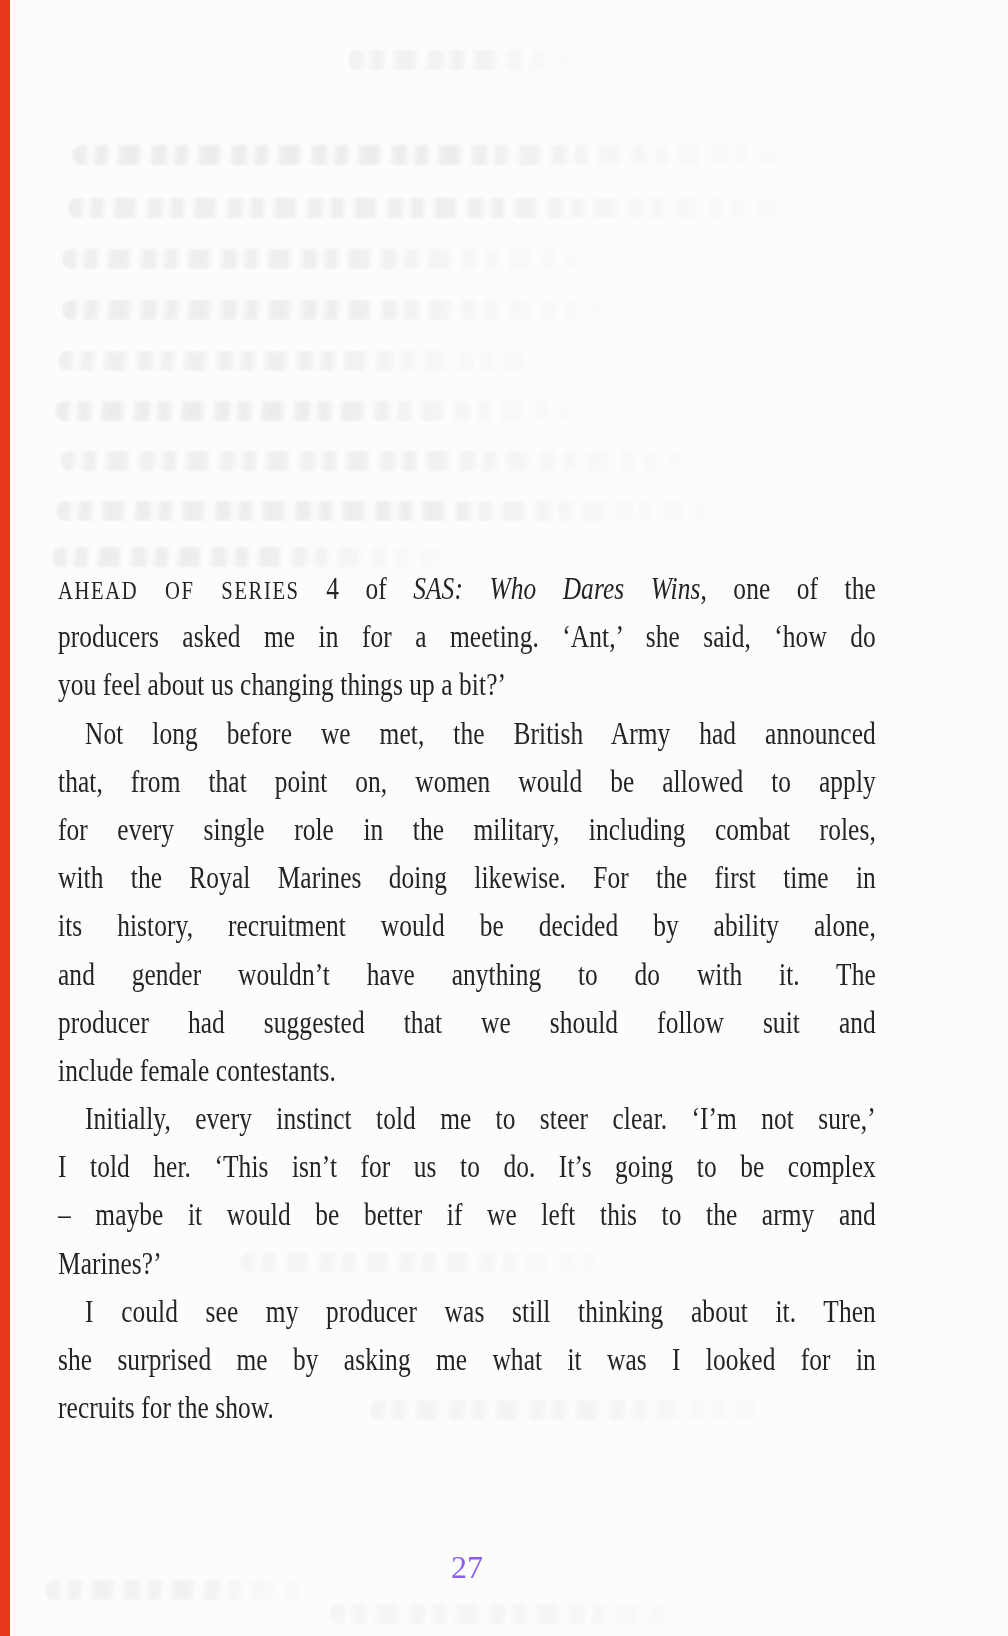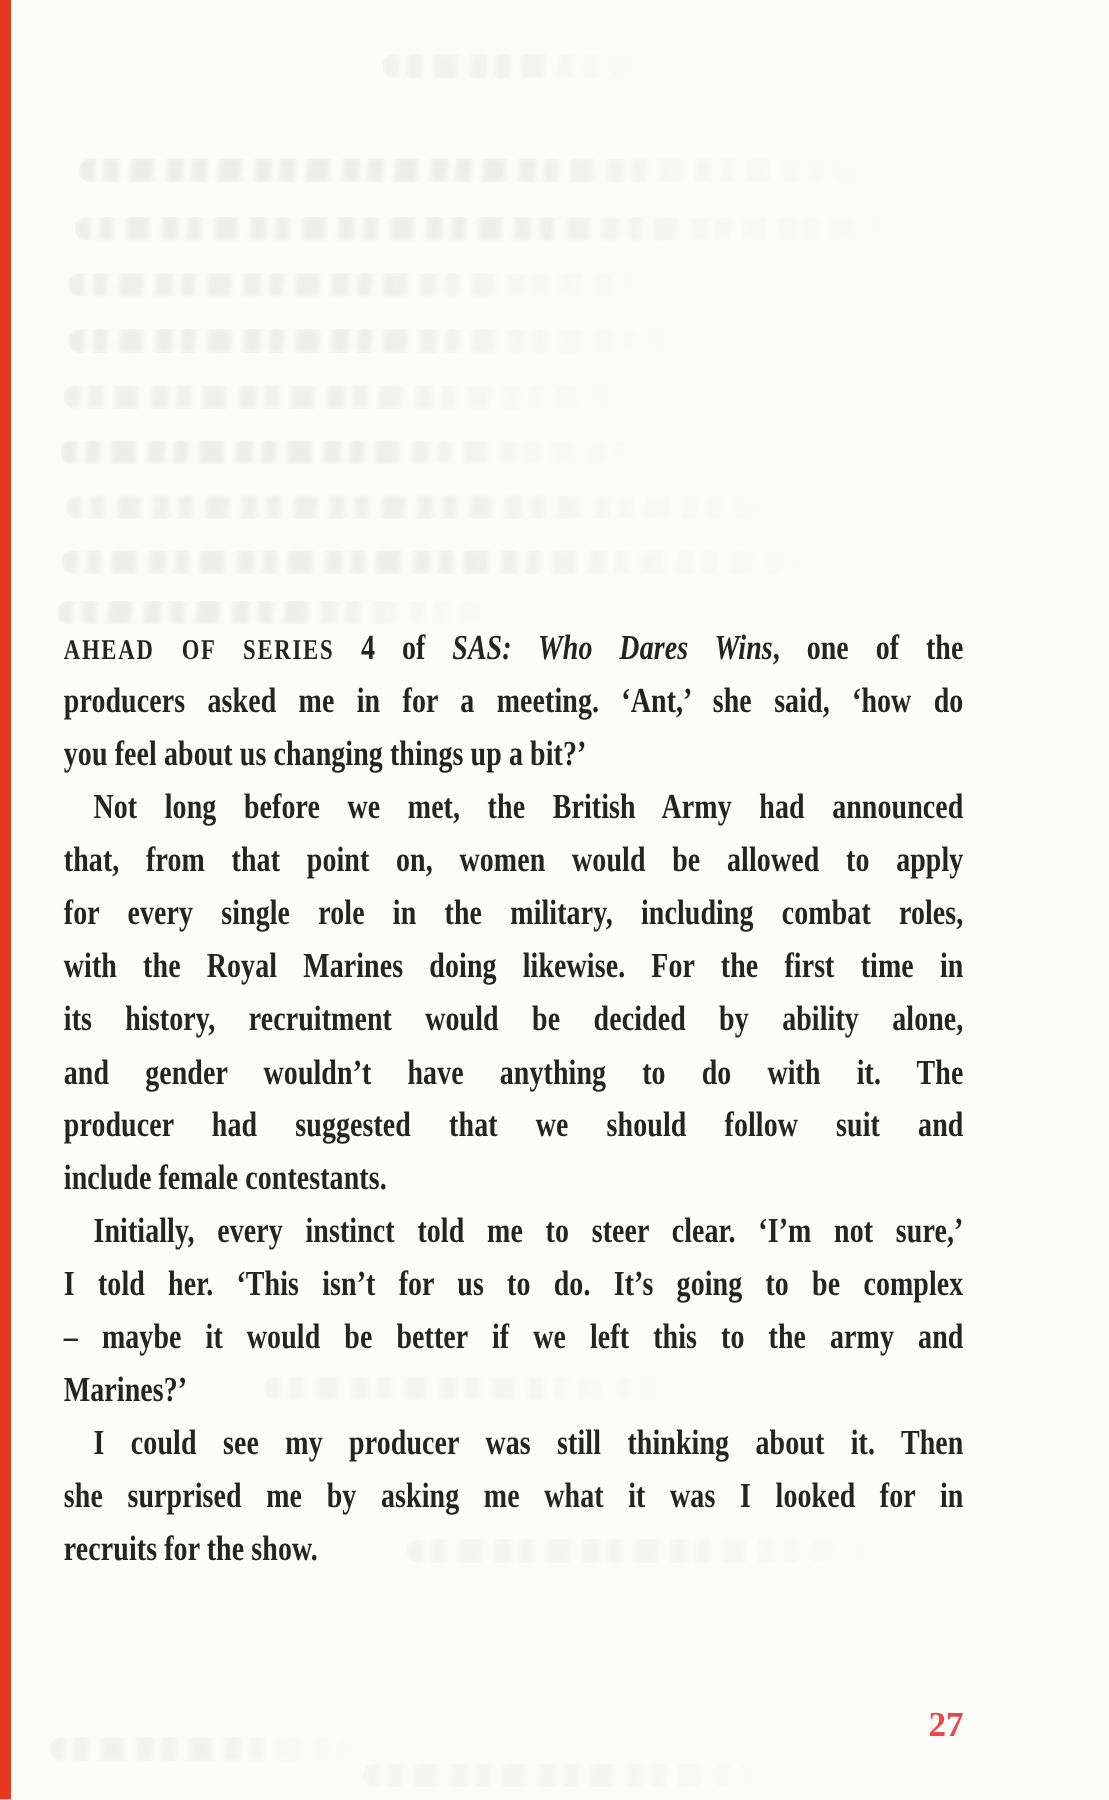--- a/index.html
+++ b/index.html
@@ -36,41 +36,41 @@
     white-space: nowrap;
     height: 48.2px;
     overflow: visible;
   }
   .line.last { text-align-last: left; }
   .line.indent { text-indent: 34px; }
   .sc { font-size: 26px; letter-spacing: 2px; }
   .it { font-style: italic; }
   .pagenum {
     position: absolute; left: 58px; top: 1549px;
-    width: 818px; text-align: right;
-    font-size: 32px; color: #ef4444;
+    width: 818px; text-align: center;
+    font-size: 32px; color: #8b5cf6;
   }
   
   .bleed-line {
     position: absolute; height: 24px;
     filter: blur(2.4px);
     border-radius: 10px;
     background: repeating-linear-gradient(92deg,
       #3a3a3a 0 15px, transparent 15px 23px,
       #3a3a3a 23px 36px, transparent 36px 47px,
       #3a3a3a 47px 68px, transparent 68px 80px);
     -webkit-mask-image: linear-gradient(90deg, #000 0 50%, rgba(0,0,0,0.4) 72%, transparent 100%);
     mask-image: linear-gradient(90deg, #000 0 50%, rgba(0,0,0,0.4) 72%, transparent 100%);
     transform: scaleY(0.9);
   }
 </style>
 </head>
 <body>
 
-<div class="page" style="background: rgb(252, 252, 250); font-weight: bold;">
+<div class="page" style="background: rgb(252, 252, 250);">
   <div class="edge-strip" style="background: rgb(229, 56, 31);"></div>
   <div id="bleed-container">
       <div class="bleed-line" style="top: 48px; left: 348px; width: 250px; opacity: 0.05;"></div>
       <div class="bleed-line" style="top: 143px; left: 72px; width: 760px; opacity: 0.075;"></div>
       <div class="bleed-line" style="top: 196px; left: 68px; width: 790px; opacity: 0.07;"></div>
       <div class="bleed-line" style="top: 247px; left: 62px; width: 570px; opacity: 0.065;"></div>
       <div class="bleed-line" style="top: 298px; left: 62px; width: 580px; opacity: 0.07;"></div>
       <div class="bleed-line" style="top: 349px; left: 58px; width: 545px; opacity: 0.06;"></div>
       <div class="bleed-line" style="top: 399px; left: 55px; width: 565px; opacity: 0.075;"></div>
       <div class="bleed-line" style="top: 449px; left: 60px; width: 700px; opacity: 0.06;"></div>

